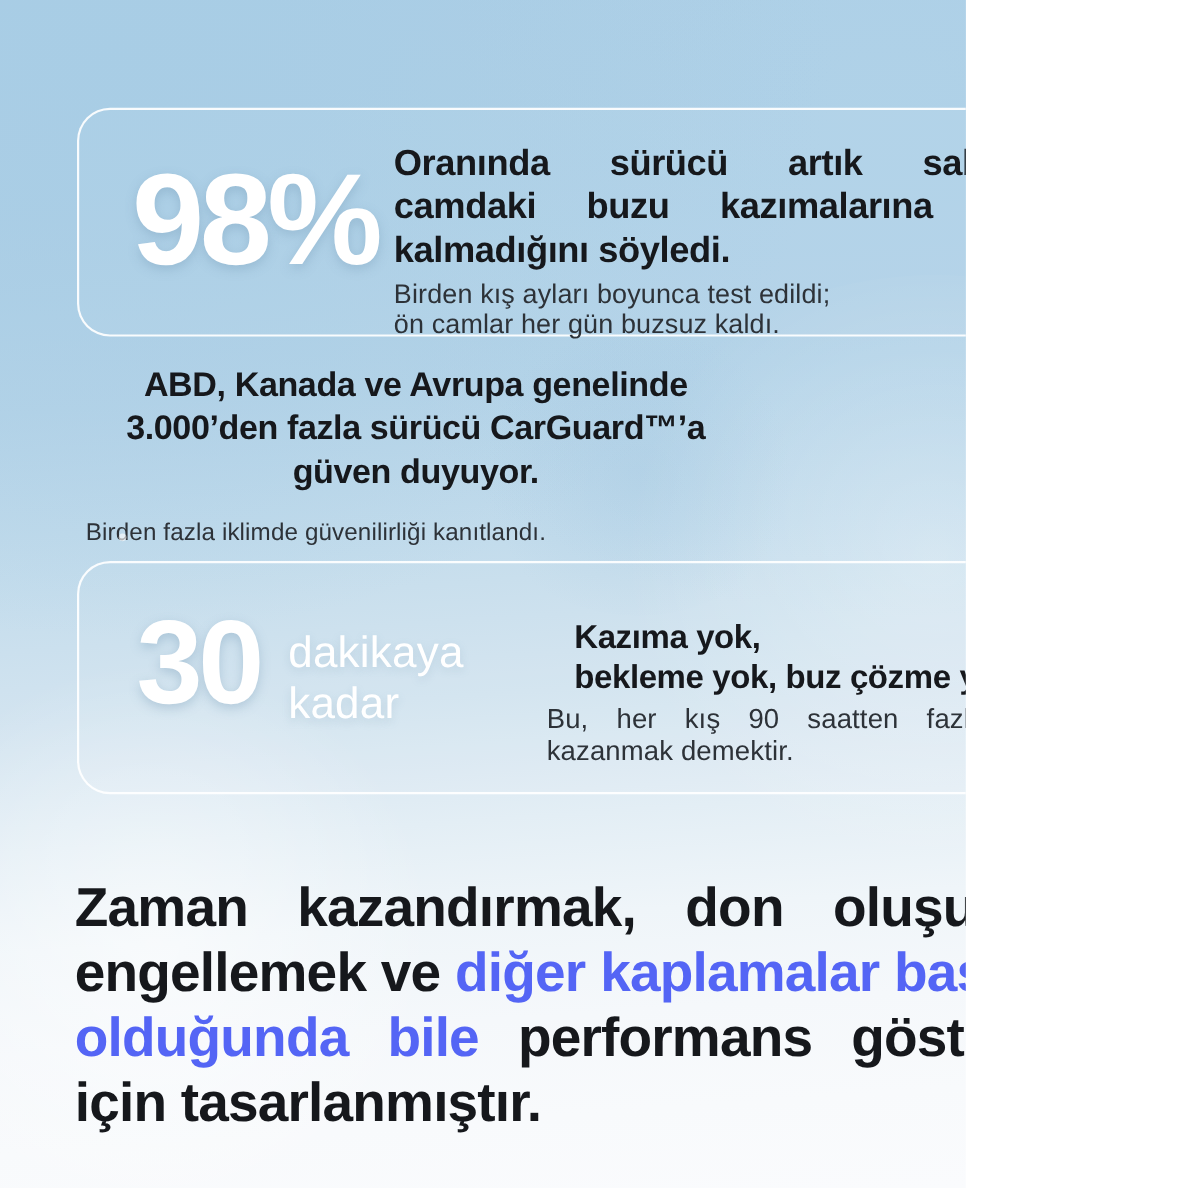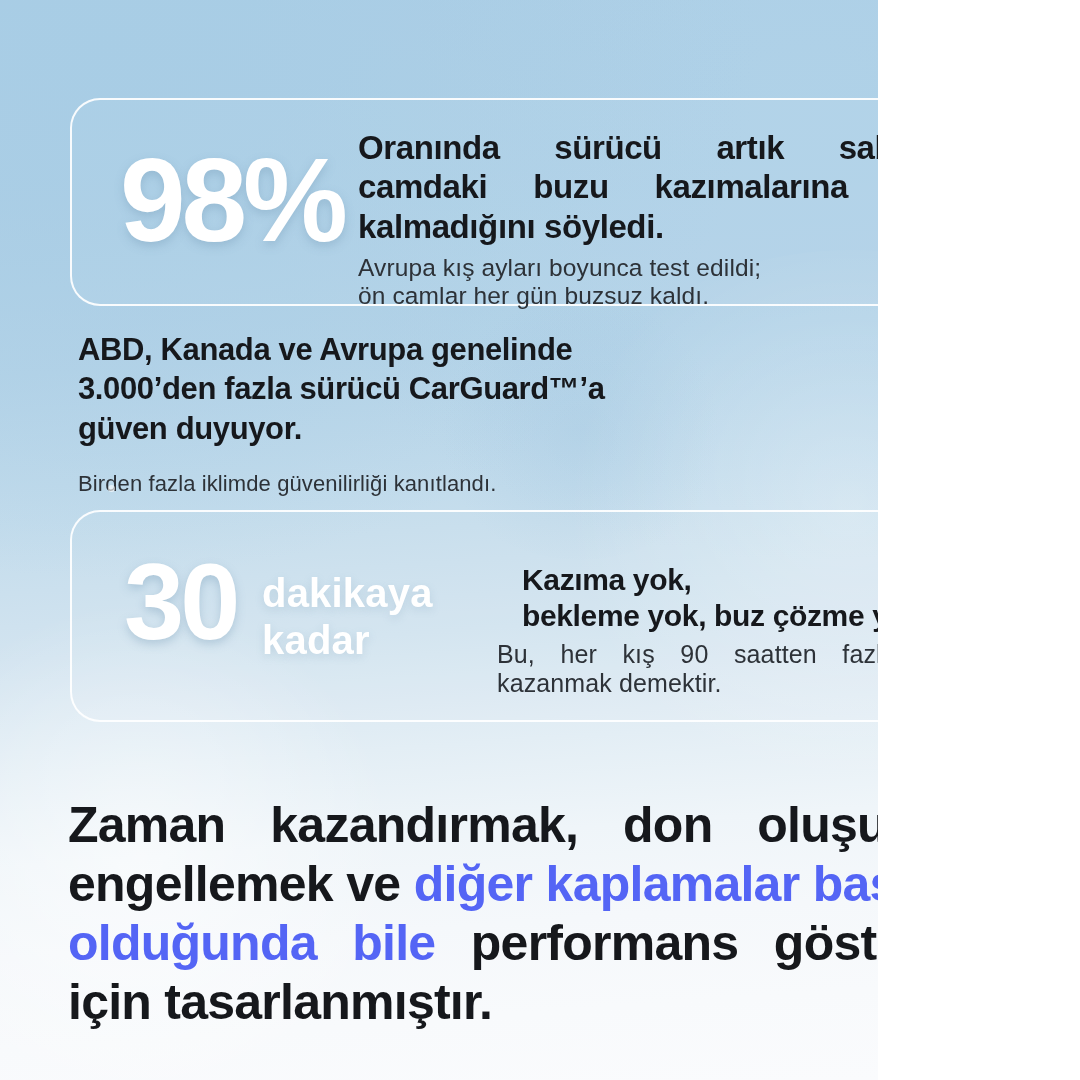--- a/index.html
+++ b/index.html
@@ -115,20 +115,21 @@
 
   
   #b2-text {
     position: absolute;
     left: 78px; top: 330px;
     width: 600px;
   }
   #b2-head {
     font-size: 31px;
     line-height: 1.27;
+    text-align: center;
   }
   #b2-sub {
     margin-top: 23px;
     font-size: 22px;
     line-height: 1.2;
   }
   #b2-num {
     position: absolute;
     left: 655px; top: 358px;
     font-size: 97px;
@@ -145,21 +146,21 @@
   
   #b3-num {
     position: absolute;
     left: 124px; top: 552px;
     font-size: 108px;
   }
   #b3-unit {
     position: absolute;
     left: 262px; top: 570px;
     color: #ffffff;
-    font-weight: 700;
+    font-weight: 400;
     font-size: 40px;
     line-height: 1.18;
     letter-spacing: 0.005em;
     text-shadow: 0 3px 8px rgba(110,145,175,0.22);
   }
   #b3-text {
     position: absolute;
     left: 497px; top: 562px;
     width: 500px;
   }
@@ -199,21 +200,21 @@
   <div class="blob blob-a"></div>
   <div class="blob blob-b"></div>
   <div class="blob blob-c"></div>
 
   <div class="card" id="card-1"></div>
 
   <div class="bignum" id="b1-num">98%</div>
 
   <div class="stat-block" id="b1-text">
     <div class="head-dark" id="b1-head">Oranında sürücü artık sabahları camdaki buzu kazımalarına gerek kalmadığını söyledi.</div>
-    <div class="sub-dark" id="b1-sub" style="white-space: pre-line;">Avrupa kış ayları boyunca test edildi;
+    <div class="sub-dark" id="b1-sub" style="white-space: pre-line;">Birden kış ayları boyunca test edildi;
 ön camlar her gün buzsuz kaldı.</div>
   </div>
 
   <div class="stat-block" id="b2-text">
     <div class="head-dark" id="b2-head">ABD, Kanada ve Avrupa genelinde 3.000’den fazla sürücü CarGuard™’a güven duyuyor.</div>
     <div class="sub-dark" id="b2-sub">Birden fazla iklimde güvenilirliği kanıtlandı.</div>
   </div>
 
 
   <div id="b2-dot"></div>

